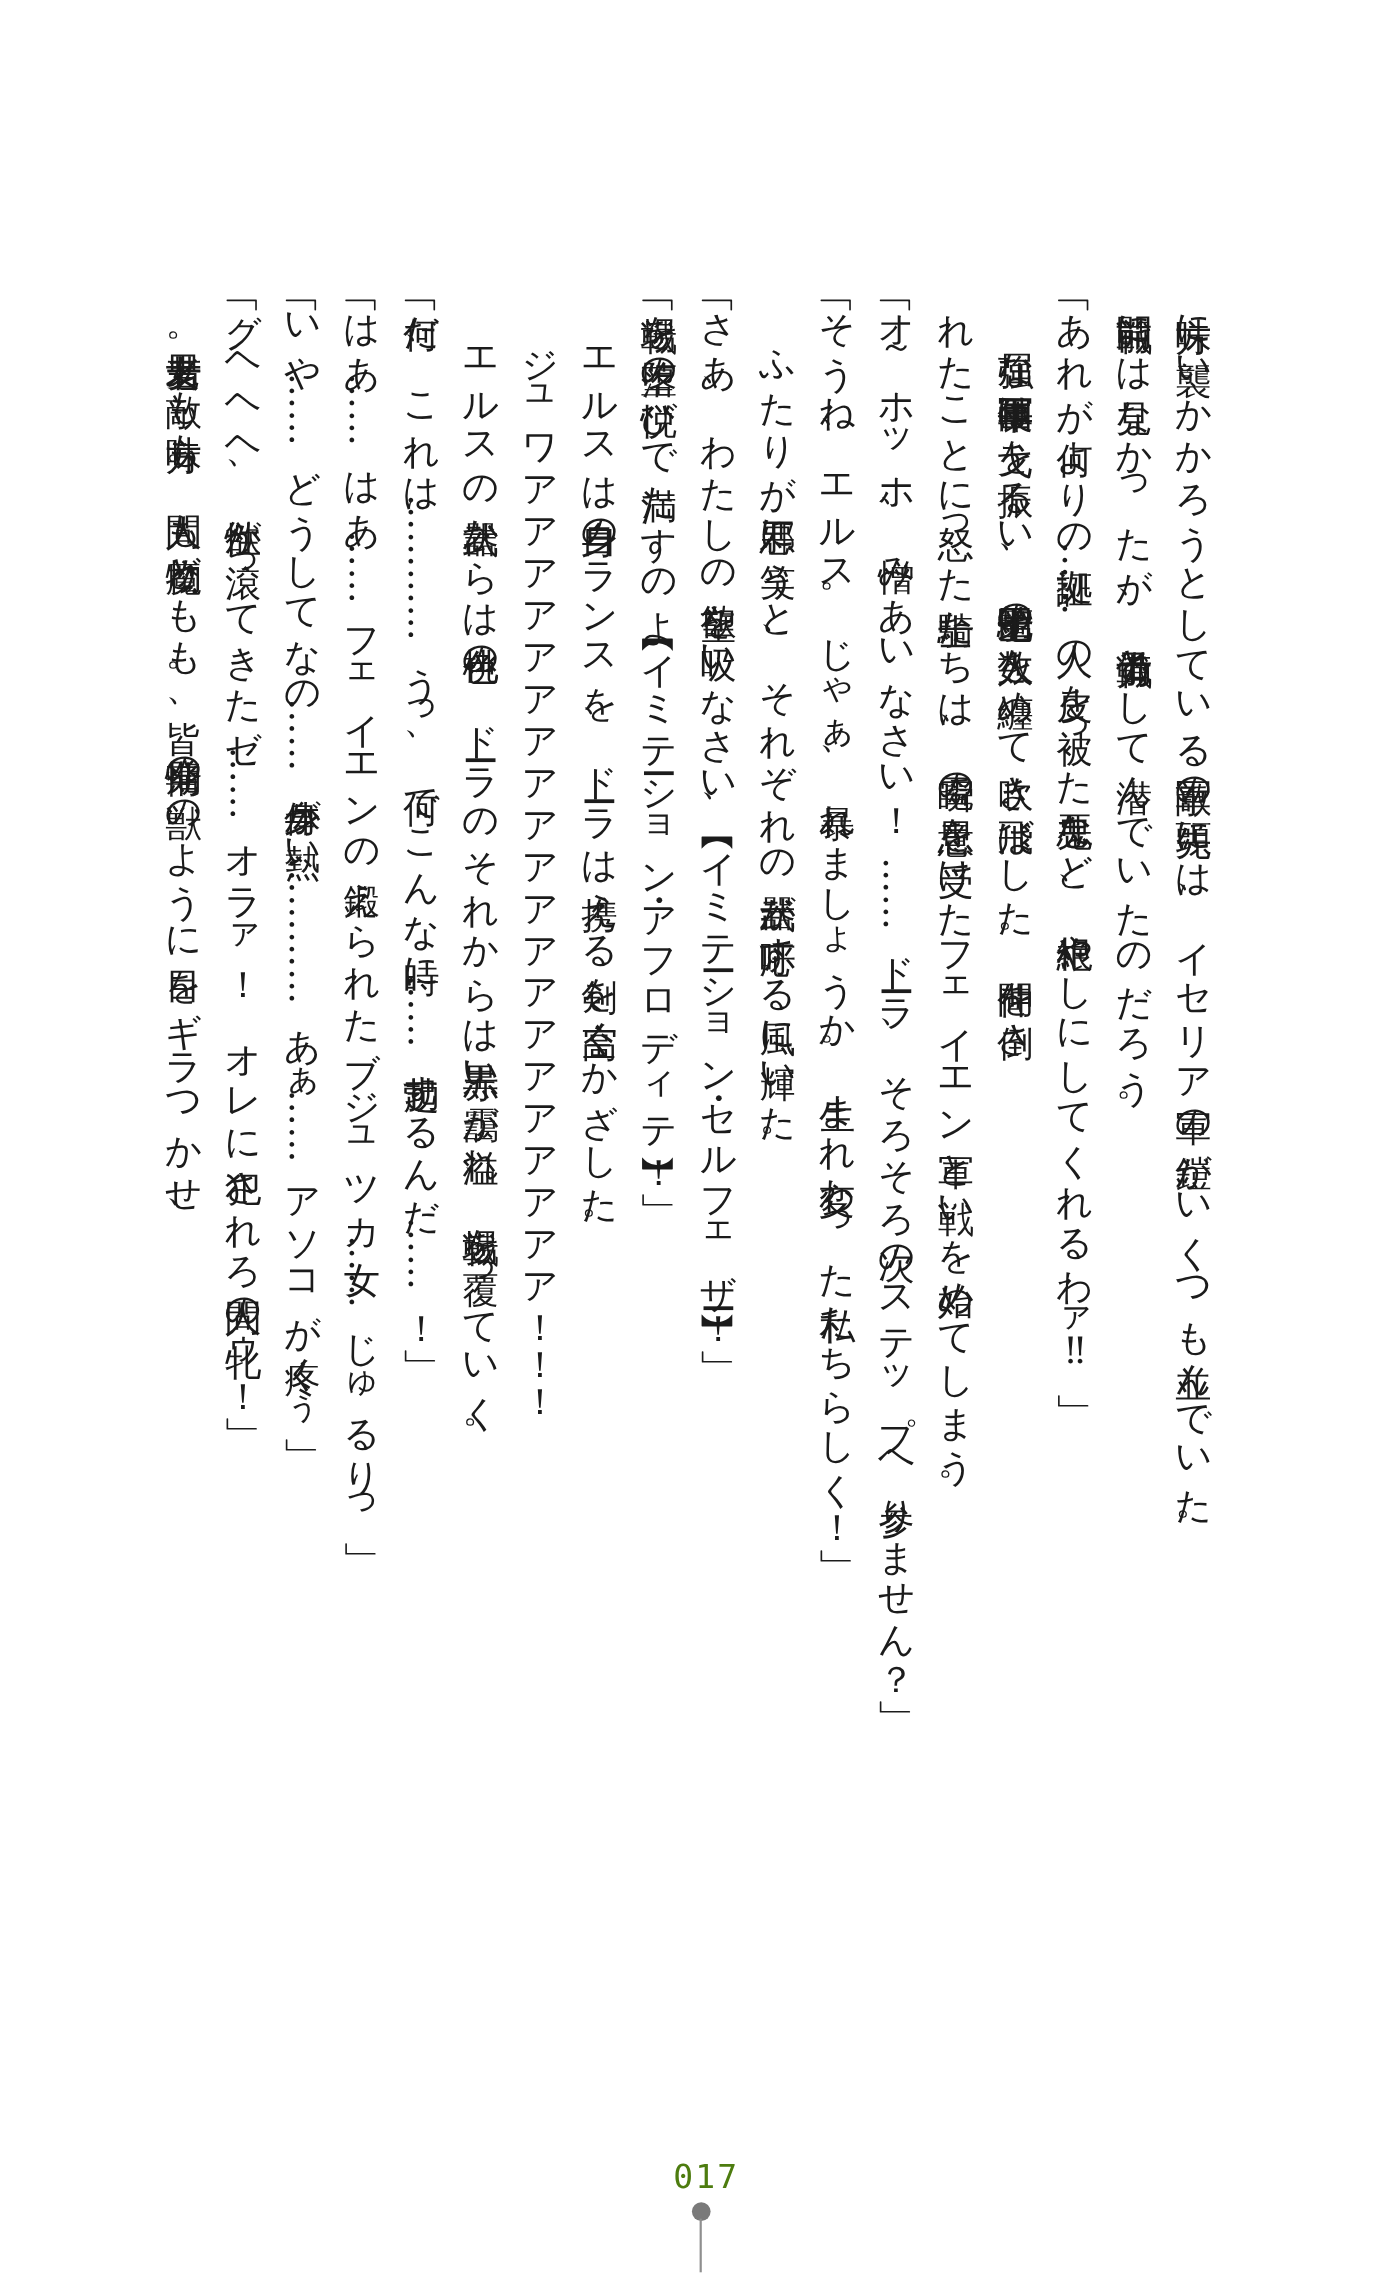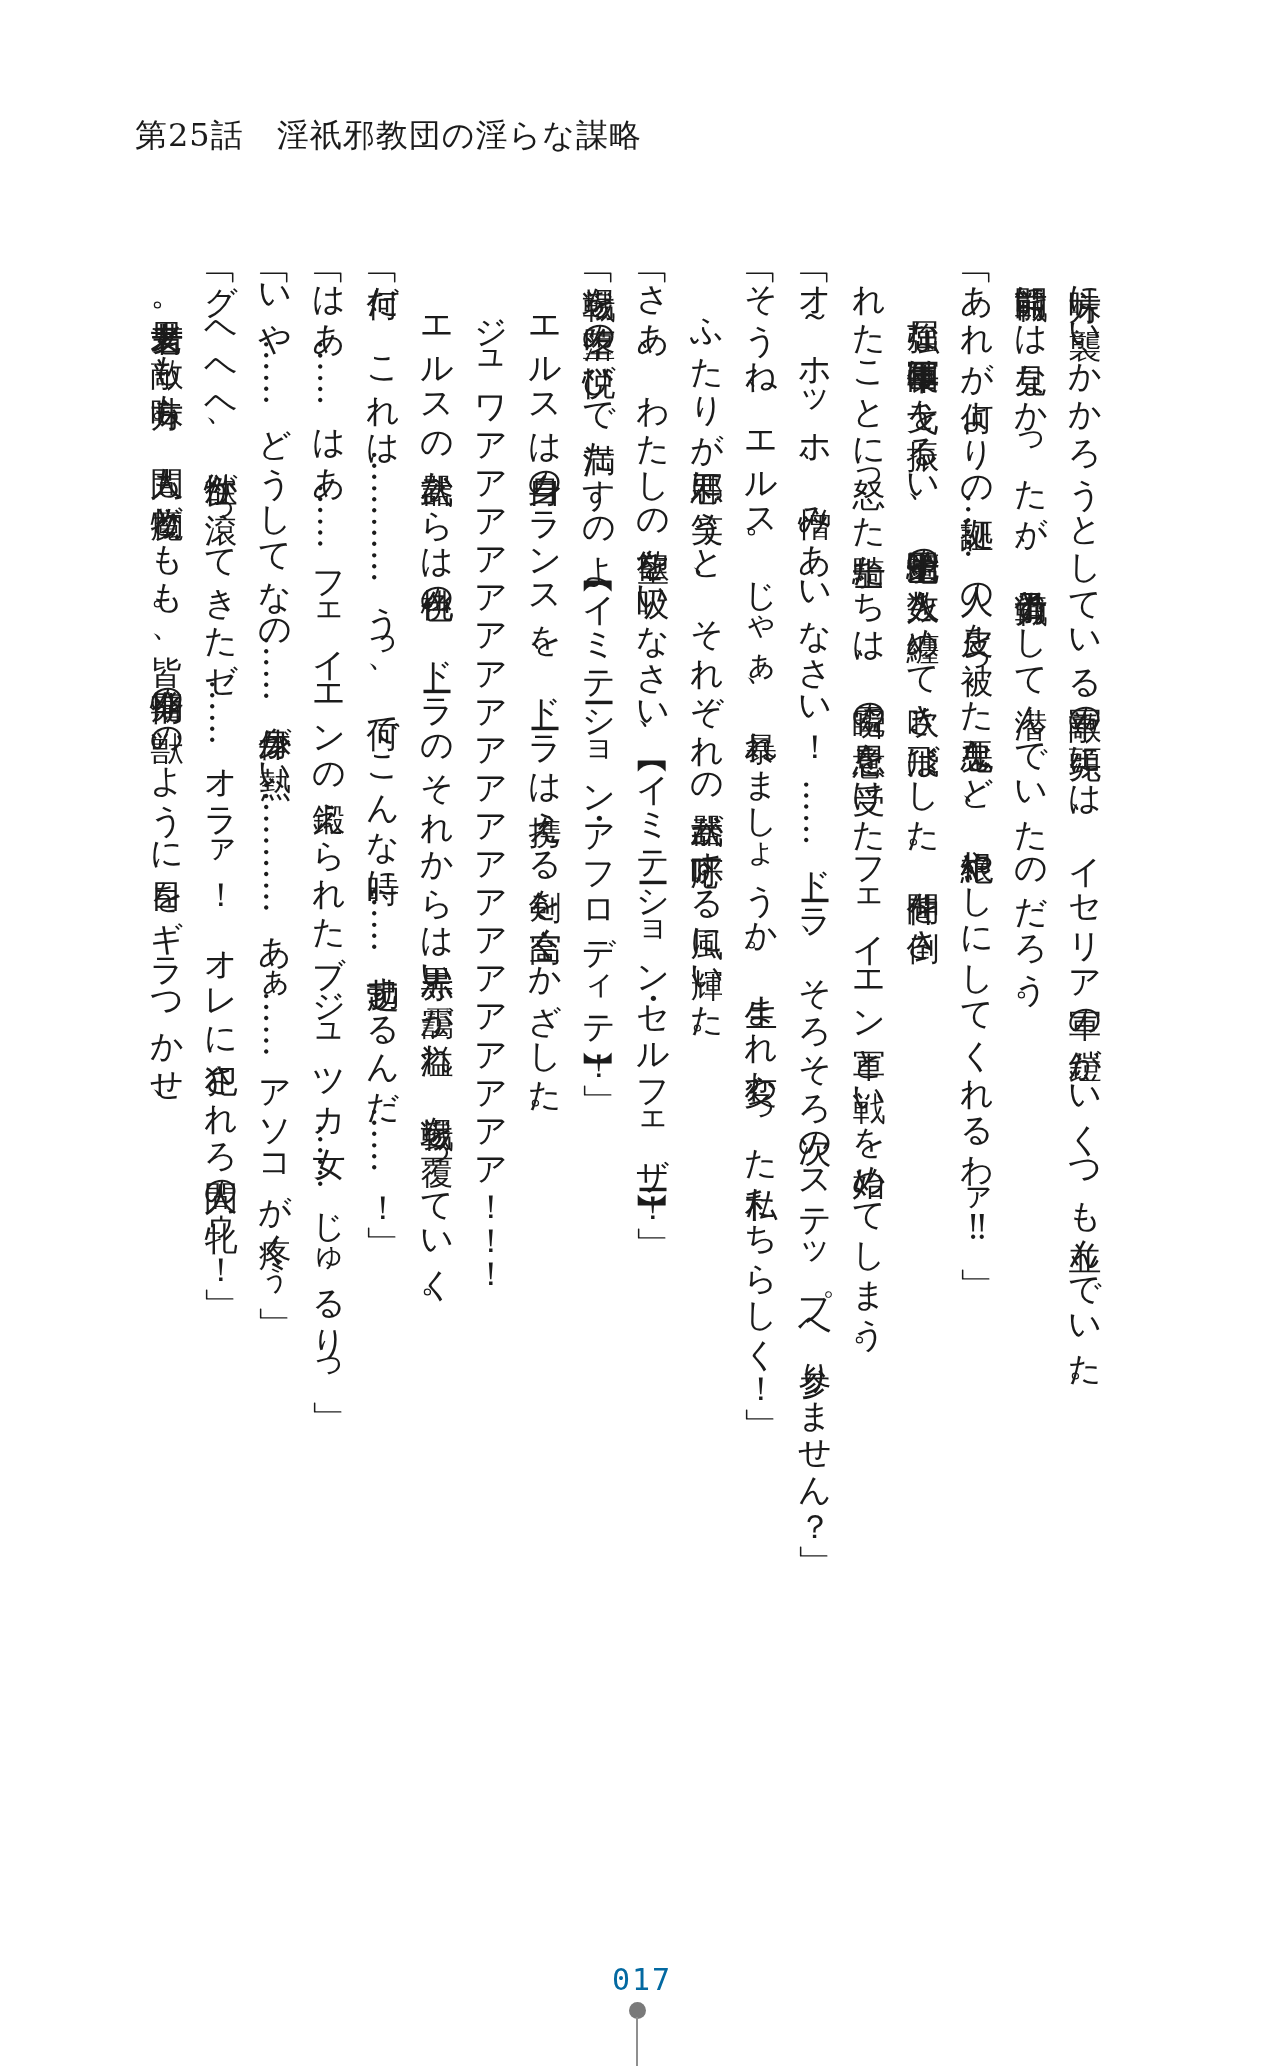--- a/index.html
+++ b/index.html
@@ -34,42 +34,41 @@
   }
   .folio {
     position:absolute;
     left:612px; top:1962px;
     width:52px;
     text-align:center;
     font-family:"DejaVu Sans Mono","Liberation Mono",monospace;
     font-size:30px;
     font-weight:normal;
     letter-spacing:2px;
-    color:#0369a1;
+    color:#4d7c0f;
   }
   .folio-dot {
     position:absolute;
     left:629px; top:2002px;
     width:17px; height:17px;
     border-radius:50%;
     background:#7a7a7a;
   }
   .folio-line {
     position:absolute;
     left:636px; top:2017px;
     width:2px; height:49px;
     background:#8f8f8f;
   }
 </style>
 </head>
 <body>
 
 <div class="page">
 
-  <div class="chapter-header">第25話　淫祇邪教団の淫らな謀略</div>
 
   <div class="vtext">
     <div class="tline">味方に襲いかかろうとしている敵軍の先頭には、イセリア軍の鎧がいくつも並んでいた。</div>
     <div class="tline">開戦前には見なかったが、予備戦力として潜んでいたのだろう。</div>
     <div class="tline">「あれが何よりの証拠……人の皮を被った悪鬼など、根絶やしにしてくれるわァ‼」</div>
     <div class="tline">　屈強な中年軍団長は戈を振るい、第七騎士団の数人を纏めて吹き飛ばした。仲間を倒さ</div>
     <div class="tline">れたことに怒った騎士たちは、瞬電の意思を受けたフェイエン軍と戦いを始めてしまう。</div>
     <div class="tline">「オ～ホッホ、憎みあいなさい！　……ドーラ、そろそろ次のステップへ参りません？」</div>
     <div class="tline">「そうね、エルス。じゃぁ、暴れましょうか。生まれ変わった私たちらしく！」</div>
     <div class="tline">　ふたりが邪悪に笑うと、それぞれの武器が呼応する風に輝いた。</div>

